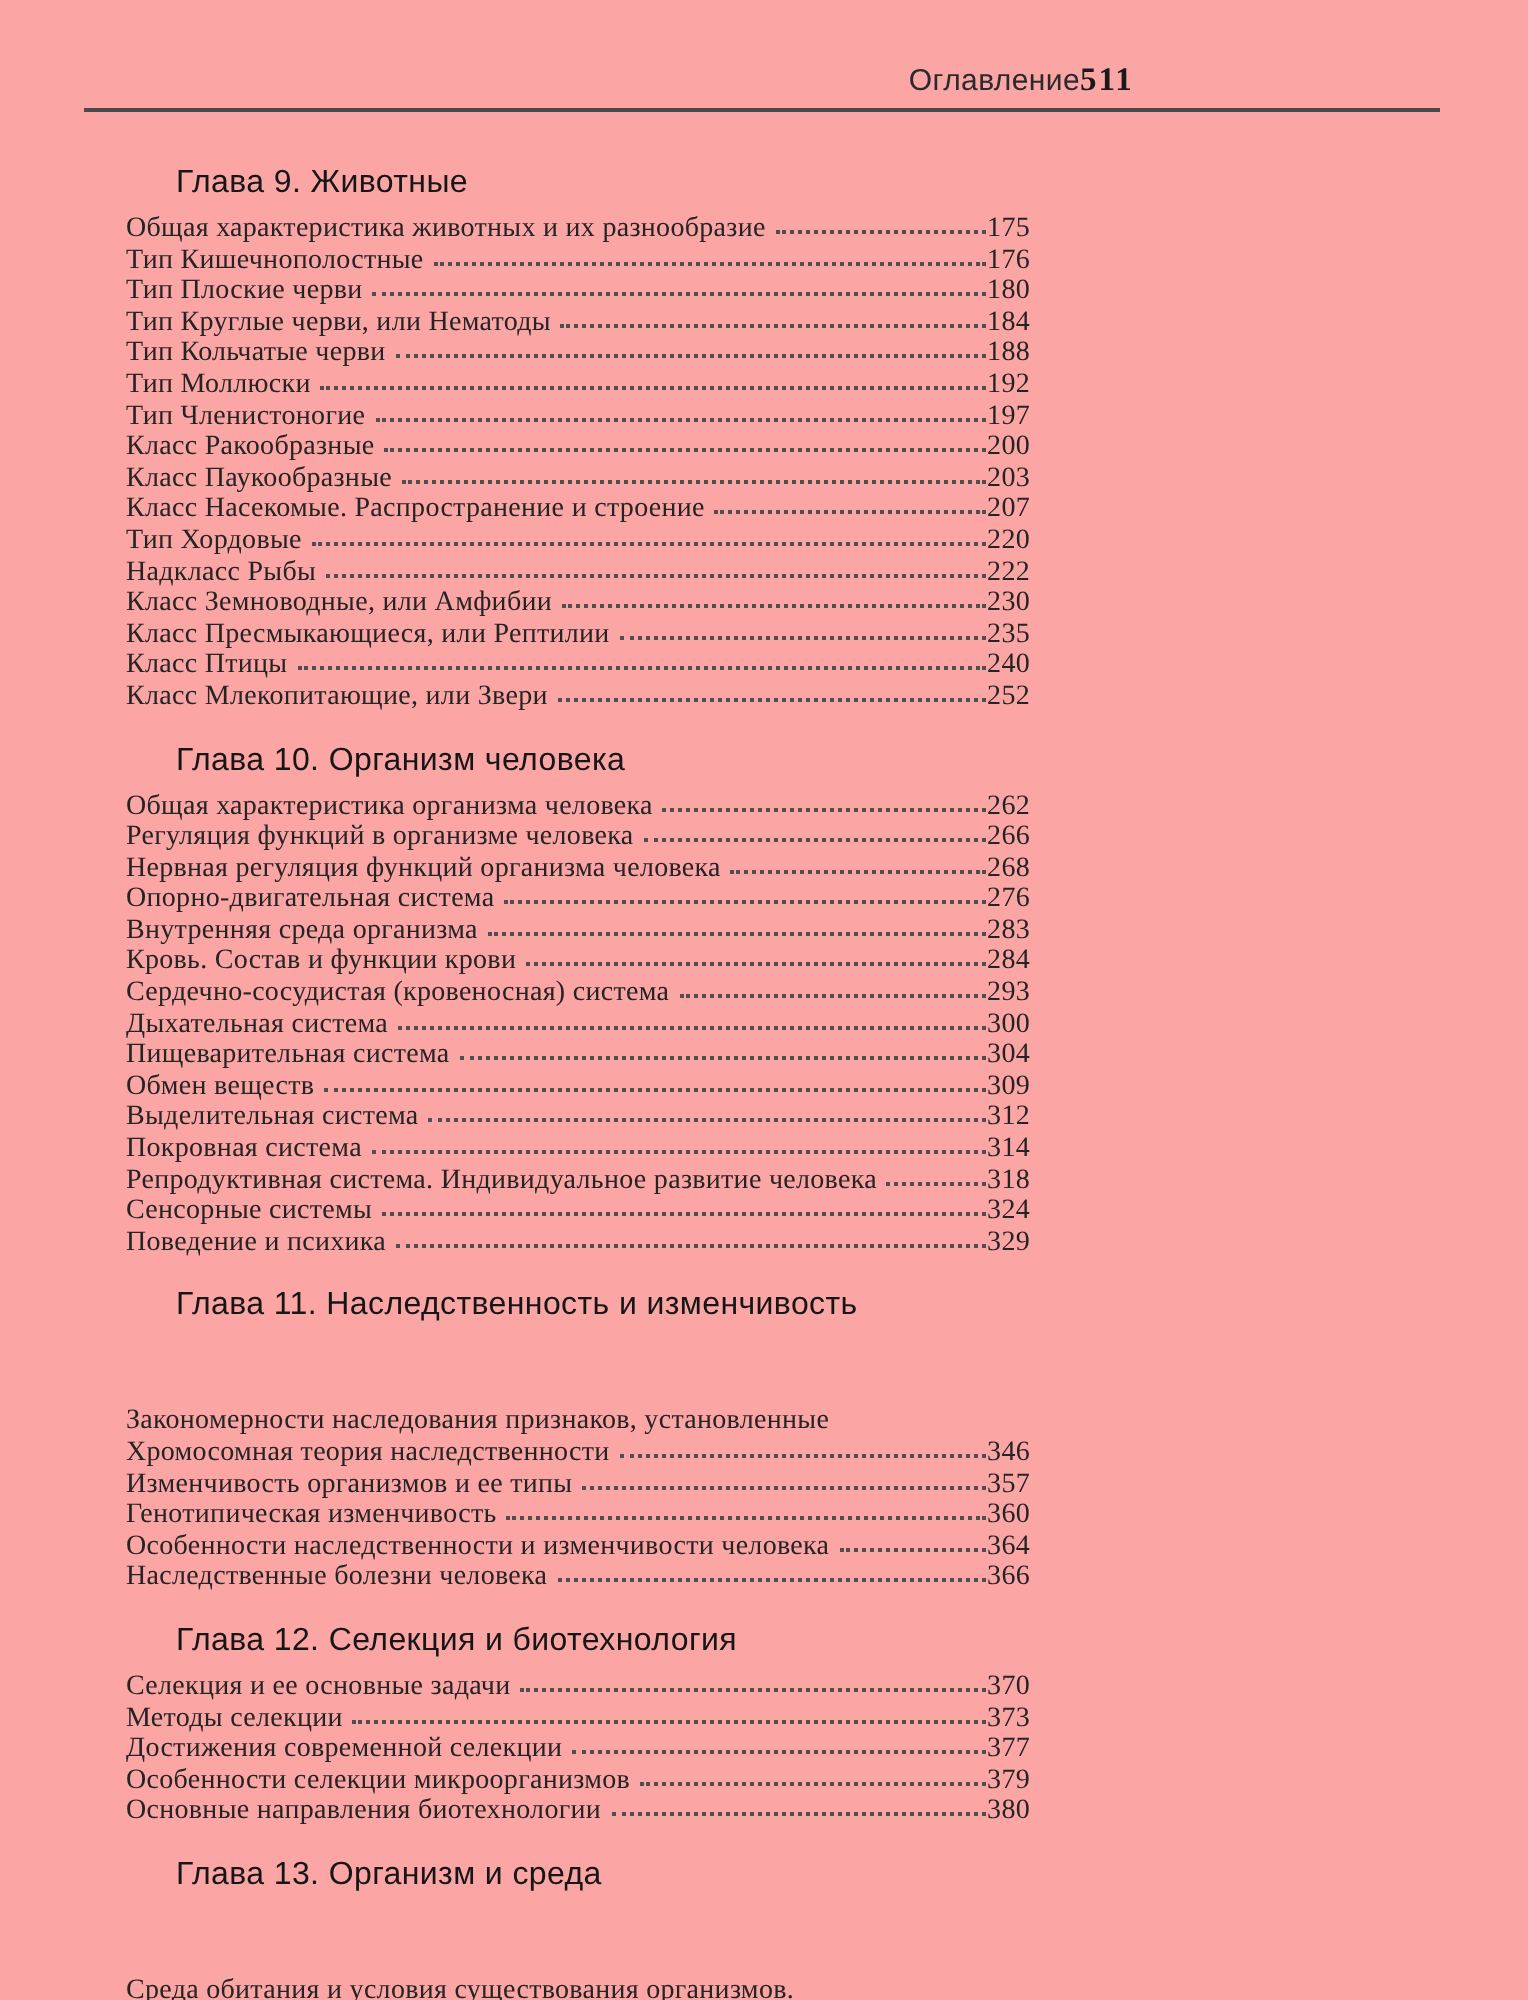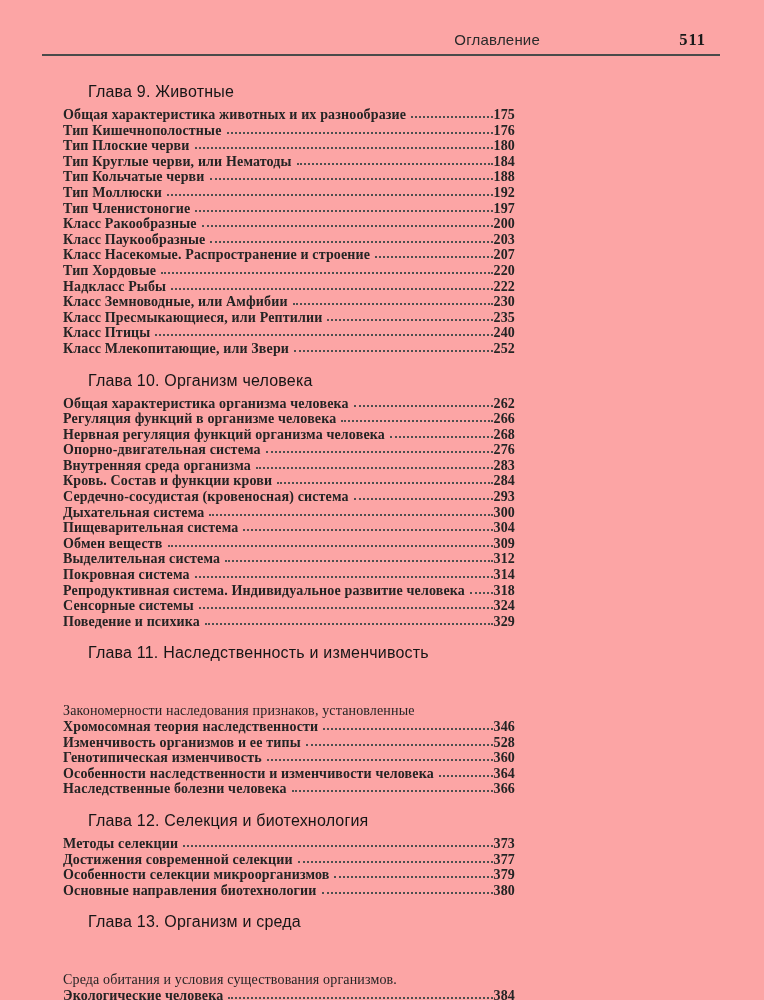--- a/index.html
+++ b/index.html
@@ -26,21 +26,21 @@
     font-size: 15px;
     color: #2a2a2a;
     letter-spacing: 0.2px;
   }
   .page-number {
     font-family: "Liberation Serif", serif;
     font-weight: bold;
     font-size: 16.5px;
     color: #1a1a1a;
     width: 180px;
-    text-align: right;
+    text-align: left;
     padding-right: 14px;
     letter-spacing: 1px;
   }
   .header-rule {
     border: none;
     border-top: 2px solid #4a4a4a;
     margin: 0 44px 0 42px;
   }
   
   .toc {
@@ -59,21 +59,21 @@
     letter-spacing: 0.2px;
     margin-bottom: 6px;
   }
   .entries {
     font-family: "Liberation Serif", "DejaVu Serif", serif;
     font-size: 14px;
     line-height: 15.6px;
     color: #242424;
     letter-spacing: 0.15px;
   }
-  .entry { display: flex; align-items: baseline; font-weight: bold; }
+  .entry { display: flex; align-items: baseline; }
   .entry-title { white-space: nowrap; padding-right: 2px; }
   .entry-preline { white-space: nowrap; margin-top: 41px; }
   .leader {
     flex: 1;
     min-width: 10px;
     border-bottom: 2px dotted #4e4e4e;
     margin: 0 1px 2px 3px;
     transform: translateY(-1px);
   }
   .entry-page { white-space: nowrap; }
@@ -297,21 +297,21 @@
 
   <div class="entry">
     <span class="entry-title">Хромосомная теория наследственности</span>
     <span class="leader"></span>
     <span class="entry-page">346</span>
   </div>
 
   <div class="entry">
     <span class="entry-title">Изменчивость организмов и ее типы</span>
     <span class="leader"></span>
-    <span class="entry-page">528</span>
+    <span class="entry-page">357</span>
   </div>
 
   <div class="entry">
     <span class="entry-title">Генотипическая изменчивость</span>
     <span class="leader"></span>
     <span class="entry-page">360</span>
   </div>
 
   <div class="entry">
     <span class="entry-title">Особенности наследственности и изменчивости человека</span>
@@ -325,20 +325,25 @@
     <span class="entry-page">366</span>
   </div>
 </div>
   </section>
 
   <section class="chapter">
     <h2 class="chapter-title">
           <div>Глава 12. Селекция и биотехнология</div>
         </h2>
     <div class="entries">
+  <div class="entry">
+    <span class="entry-title">Селекция и ее основные задачи</span>
+    <span class="leader"></span>
+    <span class="entry-page">370</span>
+  </div>
 
   <div class="entry">
     <span class="entry-title">Методы селекции</span>
     <span class="leader"></span>
     <span class="entry-page">373</span>
   </div>
 
   <div class="entry">
     <span class="entry-title">Достижения современной селекции</span>
     <span class="leader"></span>

